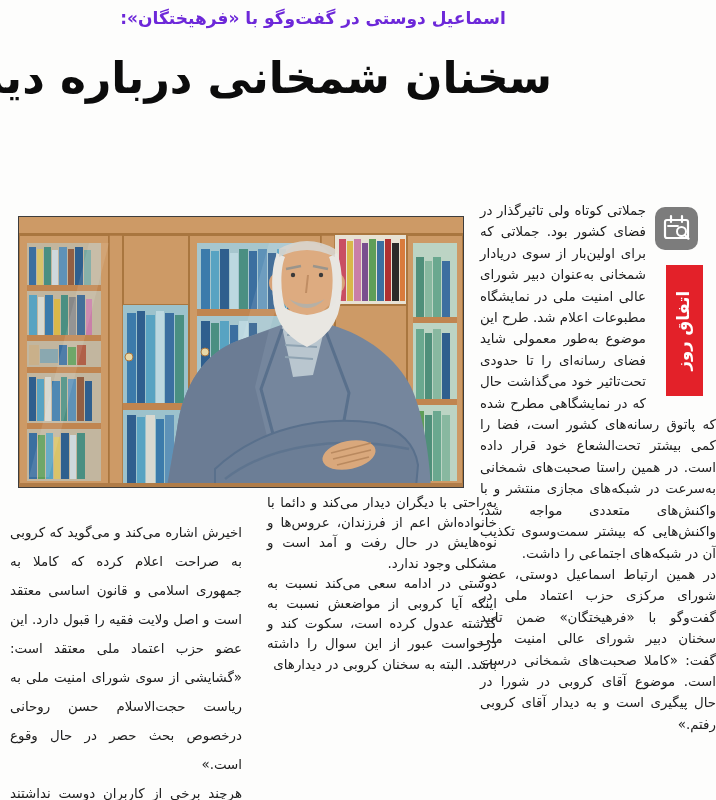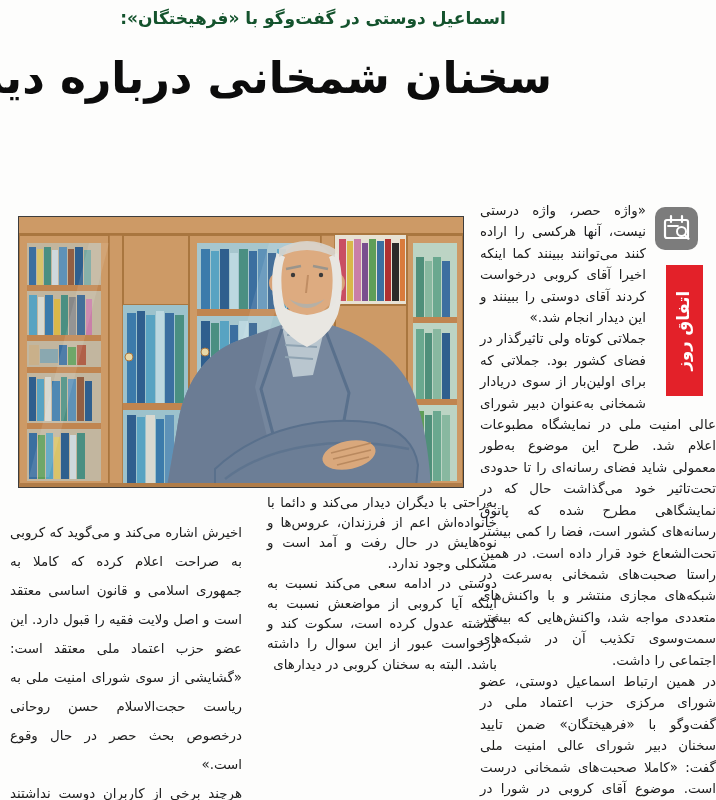--- a/index.html
+++ b/index.html
@@ -4,21 +4,21 @@
 <style>
   html,body{margin:0;padding:0;}
   body{
     width:716px;height:800px;position:relative;overflow:hidden;
     background:#fdfdfc;color:#161616;
     font-family:"DejaVu Sans", sans-serif;
   }
   .kicker{
     position:absolute;top:8px;left:40px;right:130px;
     text-align:center;direction:rtl;
-    font-size:17px;font-weight:bold;color:#14532d;
+    font-size:17px;font-weight:bold;color:#6d28d9;
   }
   .headline{
     position:absolute;top:42px;left:6px;right:164px;
     text-align:center;direction:rtl;color:#0c0c0c;
     font-size:44px;font-weight:900;line-height:72px;
   }
   .headline .hl{display:block;white-space:nowrap;}
   .photo-frame{
     position:absolute;left:18px;top:216px;width:444px;height:270px;
     border:1px solid #3d3d3d;background:#c18a58;
@@ -232,21 +232,20 @@
         <path d="M14,20 L24,20" stroke="#ffffff" stroke-width="1.8" stroke-linecap="round"></path>
         <circle cx="27.5" cy="25.5" r="4.5" fill="#7c7c7c" stroke="#ffffff" stroke-width="2"></circle>
         <path d="M30.8,29 L34.4,32.6" stroke="#ffffff" stroke-width="2.4" stroke-linecap="round"></path>
       </svg>
     </div>
     <div class="event-banner">
       <span class="label">اتفاق روز</span>
     </div>
   </div>
   <div>
-      <p class="para">«واژه حصر، واژه درستی نیست، آنها هرکسی را اراده کنند می‌توانند ببینند کما اینکه اخیرا آقای کروبی درخواست کردند آقای دوستی را ببینند و این دیدار انجام شد.»</p>
       <p class="para">جملاتی کوتاه ولی تاثیرگذار در فضای کشور بود. جملاتی که برای اولین‌بار از سوی دریادار شمخانی به‌عنوان دبیر شورای عالی امنیت ملی در نمایشگاه مطبوعات اعلام شد. طرح این موضوع به‌طور معمولی شاید فضای رسانه‌ای را تا حدودی تحت‌تاثیر خود می‌گذاشت حال که در نمایشگاهی مطرح شده که پاتوق رسانه‌های کشور است، فضا را کمی بیشتر تحت‌الشعاع خود قرار داده است. در همین راستا صحبت‌های شمخانی به‌سرعت در شبکه‌های مجازی منتشر و با واکنش‌های متعددی مواجه شد، واکنش‌هایی که بیشتر سمت‌وسوی تکذیب آن در شبکه‌های اجتماعی را داشت.</p>
       <p class="para">در همین ارتباط اسماعیل دوستی، عضو شورای مرکزی حزب اعتماد ملی در گفت‌وگو با «فرهیختگان» ضمن تایید سخنان دبیر شورای عالی امنیت ملی گفت: «کاملا صحبت‌های شمخانی درست است. موضوع آقای کروبی در شورا در حال پیگیری است و به دیدار آقای کروبی رفتم.»</p>
     </div>
 </div>
 
 <div class="col col-middle">
     <p class="para">به‌راحتی با دیگران دیدار می‌کند و دائما با خانواده‌اش اعم از فرزندان، عروس‌ها و نوه‌هایش در حال رفت و آمد است و مشکلی وجود ندارد.</p>
     <p class="para">دوستی در ادامه سعی می‌کند نسبت به اینکه آیا کروبی از مواضعش نسبت به گذشته عدول کرده است، سکوت کند و درخواست عبور از این سوال را داشته باشد. البته به سخنان کروبی در دیدارهای</p>
   </div>
 

